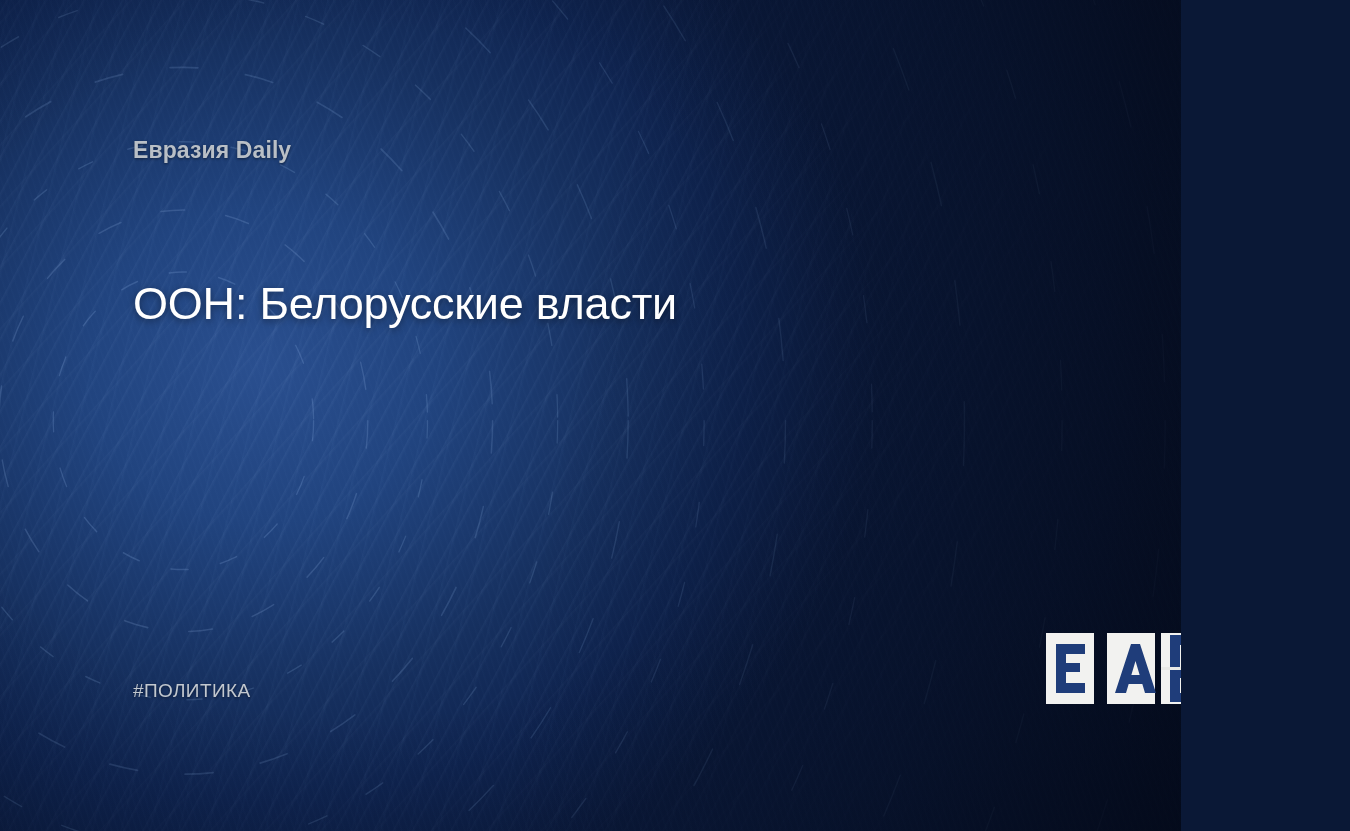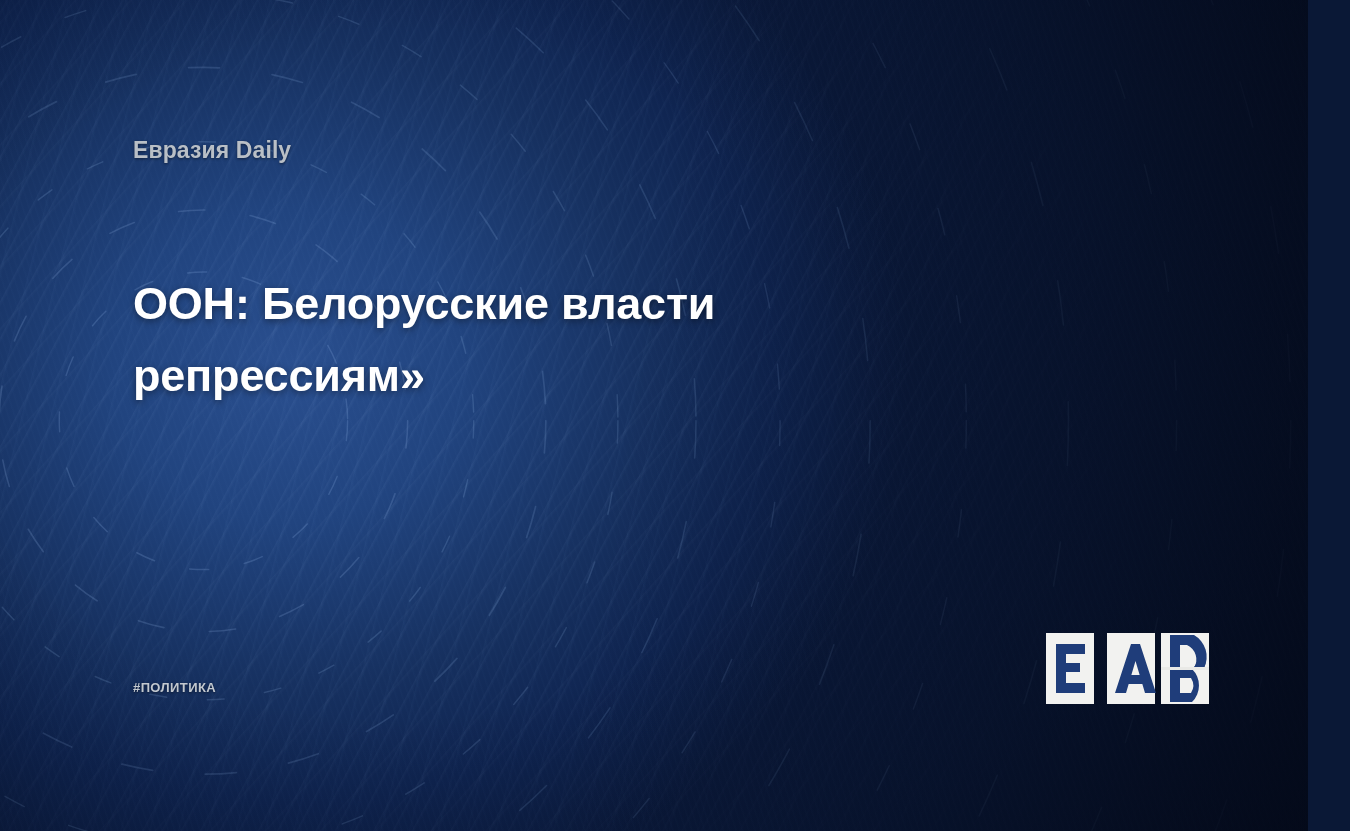--- a/index.html
+++ b/index.html
@@ -6,21 +6,21 @@
   * { margin:0; padding:0; box-sizing:border-box; }
   html,body { width:1350px; height:831px; overflow:hidden; }
   body {
     font-family:"Liberation Sans", sans-serif;
     background:#0a1836;
   }
 
   
   .card {
     position:relative;
-    width:1308px;
+    width:1181px;
     height:831px;
     overflow:hidden;
     background:#0d1f45;
   }
 
   
   .bg-base {
     position:absolute; inset:0;
     background:
       radial-gradient(ellipse 620px 560px at 22% 44%,  #2a4f8f 0%, #21447f 28%, #16305f 58%, #0f2450 78%, #0b1b3e 100%),
@@ -78,33 +78,33 @@
     color:#b9bfc6;
     text-shadow:0 1px 3px rgba(0,0,0,.45);
     white-space:nowrap;
   }
 
   .headline {
     position:absolute;
     left:133px; top:268px;
     width:1080px;
     font-size:45px;
-    font-weight:bold;
+    font-weight:normal;
     line-height:72px;
     color:#ffffff;
     letter-spacing:-0.2px;
     text-shadow:0 2px 7px rgba(0,0,0,.42);
   }
   .headline .hl-line { display:block; white-space:nowrap; }
 
   .tag {
     position:absolute;
     left:133px; top:680px;
-    font-size:13px;
-    font-weight:bold;
+    font-size:19px;
+    font-weight:normal;
     letter-spacing:.4px;
     color:#c2c8cf;
     text-shadow:0 1px 3px rgba(0,0,0,.45);
     white-space:nowrap;
   }
 
   
   .logo {
     position:absolute;
     left:1046px; top:633px;
@@ -142,21 +142,20 @@
   <div class="bg-streaks"></div>
   <div class="bg-grain"></div>
   <div class="bg-vignette"></div>
 
   <div class="content">
 
     <div class="brand">Евразия Daily</div>
 
     <div class="headline">
       <span class="hl-line">ООН: Белорусские власти</span>
-      <span class="hl-line">репрессиям»</span>
     </div>
 
     <div class="tag">#ПОЛИТИКА</div>
 
     <div class="logo">
       <svg viewBox="0 0 175 71" aria-hidden="true">
 
         <rect x="0" y="0" width="48" height="71" fill="#f2f2f0"></rect>
         <rect x="61" y="0" width="48" height="71" fill="#f2f2f0"></rect>
         <rect x="115" y="0" width="48" height="71" fill="#f2f2f0"></rect>

